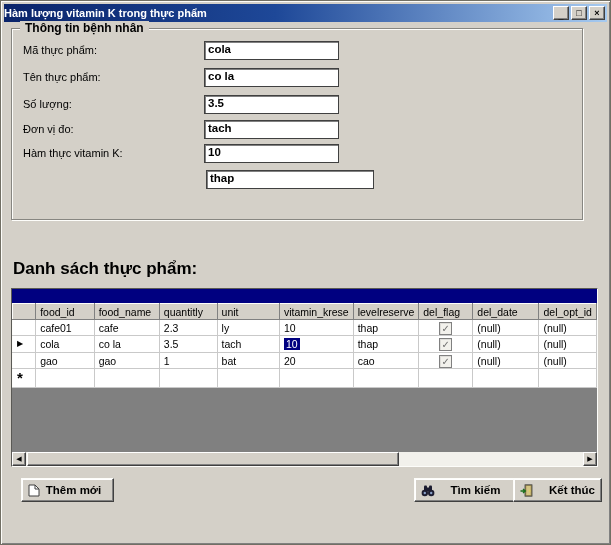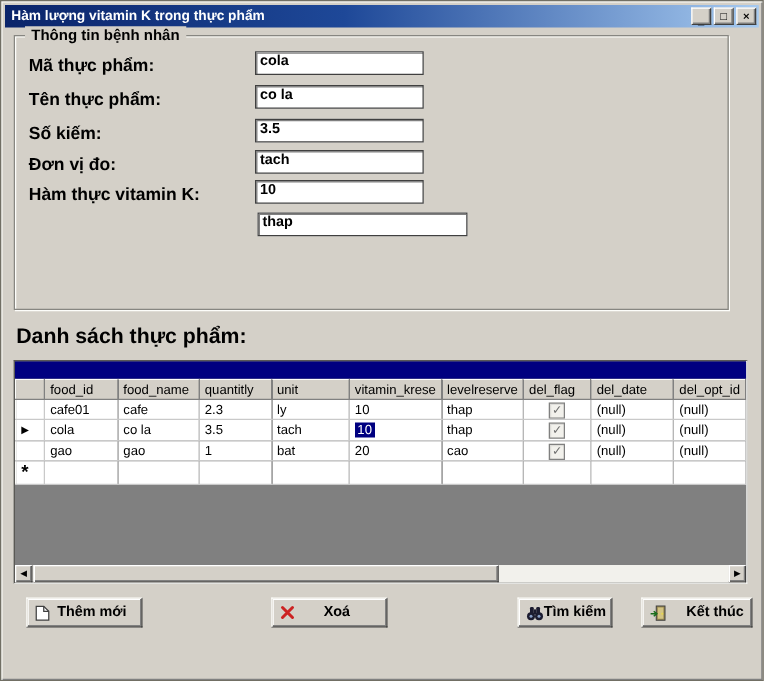--- a/index.html
+++ b/index.html
@@ -9,47 +9,47 @@
     background:#d4d0c8;
     font-family:"Liberation Sans", sans-serif;
     border:1px solid #716f64;
     box-shadow: inset 1px 1px 0 #fdfdfa, inset -1px -1px 0 #808080;
     overflow:hidden;
   }
   
   .titlebar {
     position:absolute; left:3px; top:3px; right:3px; height:18px;
     background:linear-gradient(90deg,#0a246a 0%,#1e4898 45%,#a6caf0 100%);
-    display:flex; align-items:center; padding-left:5px;text-align:center;
+    display:flex; align-items:center; text-align:center;
   }
   .title-text { color:#fff; font-size:11px; font-weight:bold; white-space:nowrap; }
   .tb-btns { position:absolute; right:2px; top:2px; display:flex; gap:2px; }
   .tb-btn {
     width:16px; height:14px; background:#d4d0c8;
     border:1px solid; border-color:#fff #404040 #404040 #fff;
     box-shadow: inset -1px -1px 0 #808080;
     font-size:9px; font-weight:bold; color:#000;
     display:flex; align-items:center; justify-content:center; line-height:1;
     cursor:default;
   }
   .tb-btn.min span { position:relative; top:3px; }
   
   .groupbox {
-    position:absolute; left:10px; top:27px; width:572px; height:220px;
+    position:absolute; left:10px; top:27px; width:572px; height:192px;
     border:1px solid #878681;
     box-shadow: inset 1px 1px 0 #fdfdfa, 1px 1px 0 #fdfdfa;
   }
   .groupbox-legend {
     position:absolute; top:-8px; left:8px;
     background:#d4d0c8; padding:0 5px;
     font-size:12px; font-weight:bold; color:#000; white-space:nowrap;
   }
   .field-label {
     position:absolute; left:22px;
-    font-size:14px; font-weight:bold; color:#000; white-space:nowrap;
+    font-size:11px; font-weight:normal; color:#000; white-space:nowrap;
   }
   .textbox {
     position:absolute; height:19px; background:#fff;
     border:1px solid #404040;
     box-shadow: inset 1px 1px 0 #808080;
     font-family:"Liberation Sans", sans-serif;
     font-size:11.5px; font-weight:bold; color:#000;
     padding:1px 3px 0 3px; outline:none;
   }
   
@@ -132,21 +132,21 @@
         </div>
     </div>
   </div>
 
   <div class="groupbox">
     <span class="groupbox-legend">Thông tin bệnh nhân</span>
   </div>
 
   <span class="field-label" style="top:43px">Mã thực phẩm:</span>
   <span class="field-label" style="top:70px">Tên thực phẩm:</span>
-  <span class="field-label" style="top:97px">Số kiếm:</span>
+  <span class="field-label" style="top:97px">Số lượng:</span>
   <span class="field-label" style="top:122px">Đơn vị đo:</span>
   <span class="field-label" style="top:146px">Hàm thực vitamin K:</span>
 
   <div class="textbox" style="left:203px; top:40px;  width:135px;">cola</div>
   <div class="textbox" style="left:203px; top:67px;  width:135px;">co la</div>
   <div class="textbox" style="left:203px; top:94px;  width:135px;">3.5</div>
   <div class="textbox" style="left:203px; top:119px; width:135px;">tach</div>
   <div class="textbox" style="left:203px; top:143px; width:135px;">10</div>
   <div class="textbox" style="left:205px; top:169px; width:168px;">thap</div>
 
@@ -246,28 +246,22 @@
 
   <div class="btn" style="left:20px; width:93px;">
     <svg width="12" height="13" viewBox="0 0 12 13">
       <path d="M1 1 h6 l4 4 v7 h-10 z" fill="#ffffff" stroke="#404040" stroke-width="1"></path>
       <path d="M7 1 v4 h4" fill="none" stroke="#404040" stroke-width="1"></path>
     </svg>
     <span class="lbl">Thêm mới</span>
   </div>
 
 
-  <div class="btn" style="left:216px; width:93px;">
-    <svg width="12" height="12" viewBox="0 0 12 12">
-      <path d="M2 2 L10 10 M10 2 L2 10" stroke="#cc2222" stroke-width="2.4" stroke-linecap="round"></path>
-    </svg>
-    <span class="lbl">Xoá</span>
-  </div>
-
-  <div class="btn" style="left:413px; width:76px;">
+
+  <div class="btn" style="left:413px; width:109px;">
     <svg width="14" height="13" viewBox="0 0 14 13">
       <rect x="3" y="1.5" width="3" height="6" rx="1" fill="#1c1c30"></rect>
       <rect x="8" y="1.5" width="3" height="6" rx="1" fill="#1c1c30"></rect>
       <rect x="6" y="3.5" width="2" height="4" fill="#1c1c30"></rect>
       <circle cx="3.8" cy="9" r="3.2" fill="#1c1c30"></circle>
       <circle cx="10.2" cy="9" r="3.2" fill="#1c1c30"></circle>
       <circle cx="3.8" cy="9" r="1.2" fill="#8aa0c8"></circle>
       <circle cx="10.2" cy="9" r="1.2" fill="#8aa0c8"></circle>
     </svg>
     <span class="lbl">Tìm kiếm</span>

